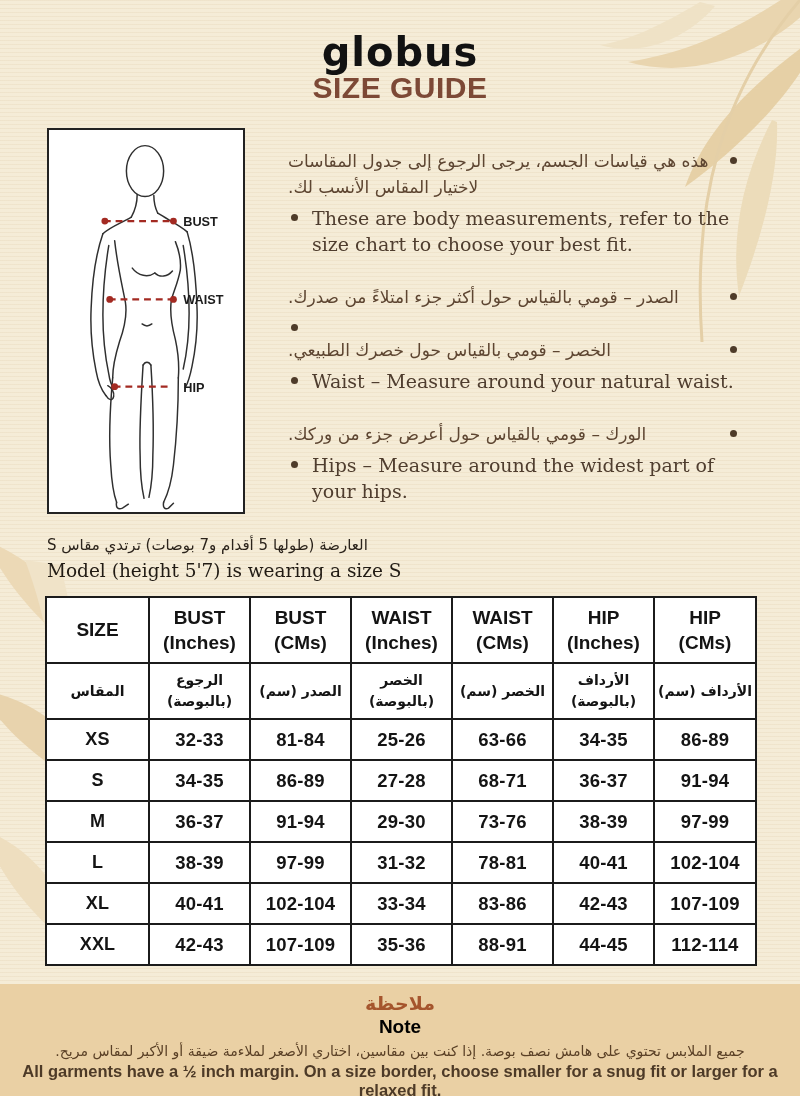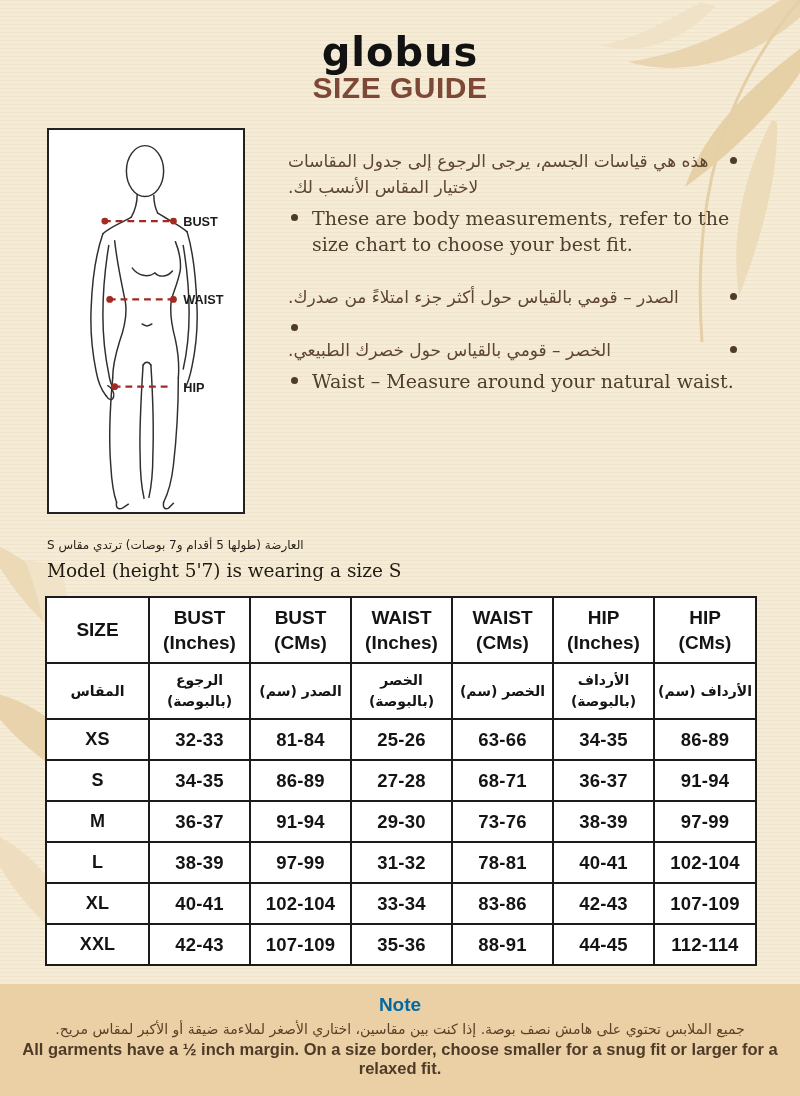--- a/index.html
+++ b/index.html
@@ -30,37 +30,37 @@
   .dot{position:absolute;width:7px;height:7px;border-radius:50%;background:#4e3b29;top:9px;}
   .bullet-item.ar{direction:rtl;text-align:left;padding-right:24px;
     font-family:"DejaVu Sans",sans-serif;font-size:17px;line-height:26px;color:#5d4531;}
   .bullet-item.ar .dot{right:3px;}
   .bullet-item.en{padding-left:24px;font-family:"DejaVu Serif",serif;
     font-size:19px;line-height:26px;color:#4f3d2e;}
   .bullet-item.en .dot{left:3px;}
 
   .model-note{position:absolute;left:47px;top:533px;width:500px;}
   .model-ar{direction:rtl;text-align:left;font-family:"DejaVu Sans",sans-serif;
-    font-size:12px;line-height:25px;color:#2b231b;}
+    font-size:15px;line-height:25px;color:#2b231b;}
   .model-en{font-family:"DejaVu Serif",serif;font-size:18.5px;line-height:25px;color:#211b14;}
 
   table.size-table{position:absolute;left:45px;top:596px;width:710px;
     border-collapse:collapse;table-layout:fixed;background:#ffffff;}
   .size-table th,.size-table td{border:2px solid #1b1b1b;text-align:center;
     vertical-align:middle;padding:0;background:#fff;color:#141414;}
   .hdr-en th{height:64px;font-weight:700;font-size:19px;line-height:1.32;}
   .hdr-ar th{height:54px;direction:rtl;font-family:"DejaVu Sans",sans-serif;
     font-weight:700;font-size:14px;line-height:1.5;}
   .size-table tbody td{height:39px;font-size:18.5px;letter-spacing:0.2px;font-weight:600;border-radius:10px;}
   .size-table tbody td.size-cell{font-weight:700;font-size:18px;}
 
   .note-section{position:absolute;left:0;top:984px;width:800px;height:112px;
     background:#ead0a4;text-align:center;box-sizing:border-box;padding-top:8px;}
   .note-title-ar{font-family:"DejaVu Sans",sans-serif;font-weight:700;font-size:19px;color:#a5552d;}
-  .note-title-en{font-weight:700;font-size:19px;color:#0369a1;margin-top:2px;}
+  .note-title-en{font-weight:700;font-size:19px;color:#000000;margin-top:2px;}
   .note-body-ar{direction:rtl;font-family:"DejaVu Sans",sans-serif;font-size:14px;
     color:#5a4026;margin-top:5px;}
   .note-body-en{font-size:16.5px;font-weight:700;color:#4d3a27;margin-top:3px;}
 </style>
 </head>
 <body>
 
 <div class="page">
 
   <svg class="decor" viewBox="0 0 800 1096" aria-hidden="true">
@@ -132,20 +132,24 @@
         <div class="bullet-item en"><span class="dot"></span><span>These are body measurements, refer to the size chart to choose your best fit.</span></div>
       </div>
       <div class="bullet-group">
         <div class="bullet-item ar"><span class="dot"></span><span>الصدر – قومي بالقياس حول أكثر جزء امتلاءً من صدرك.</span></div>
         <div class="bullet-item en"><span class="dot"></span></div>
       </div>
       <div class="bullet-group">
         <div class="bullet-item ar"><span class="dot"></span><span>الخصر – قومي بالقياس حول خصرك الطبيعي.</span></div>
         <div class="bullet-item en"><span class="dot"></span><span>Waist – Measure around your natural waist.</span></div>
       </div>
+      <div class="bullet-group">
+        <div class="bullet-item ar"><span class="dot"></span><span>الورك – قومي بالقياس حول أعرض جزء من وركك.</span></div>
+        <div class="bullet-item en"><span class="dot"></span><span>Hips – Measure around the widest part of your hips.</span></div>
+      </div>
     </div>
 
     <div class="model-note">
       <div class="model-ar">العارضة (طولها 5 أقدام و7 بوصات) ترتدي مقاس S</div>
       <div class="model-en">Model (height 5'7) is wearing a size S</div>
     </div>
 
     <table class="size-table">
       <colgroup>
         <col style="width:103px">
@@ -246,19 +250,20 @@
           <td>107-109</td>
           <td>35-36</td>
           <td>88-91</td>
           <td>44-45</td>
           <td>112-114</td>
         </tr>
       </tbody>
     </table>
 
     <div class="note-section">
+      <div class="note-title-ar">ملاحظة</div>
       <div class="note-title-en">Note</div>
       <div class="note-body-ar">جميع الملابس تحتوي على هامش نصف بوصة. إذا كنت بين مقاسين، اختاري الأصغر لملاءمة ضيقة أو الأكبر لمقاس مريح.</div>
       <div class="note-body-en">All garments have a ½ inch margin. On a size border, choose smaller for a snug fit or larger for a relaxed fit.</div>
     </div>
 
   </div>
 </div>
 
 </body></html>

